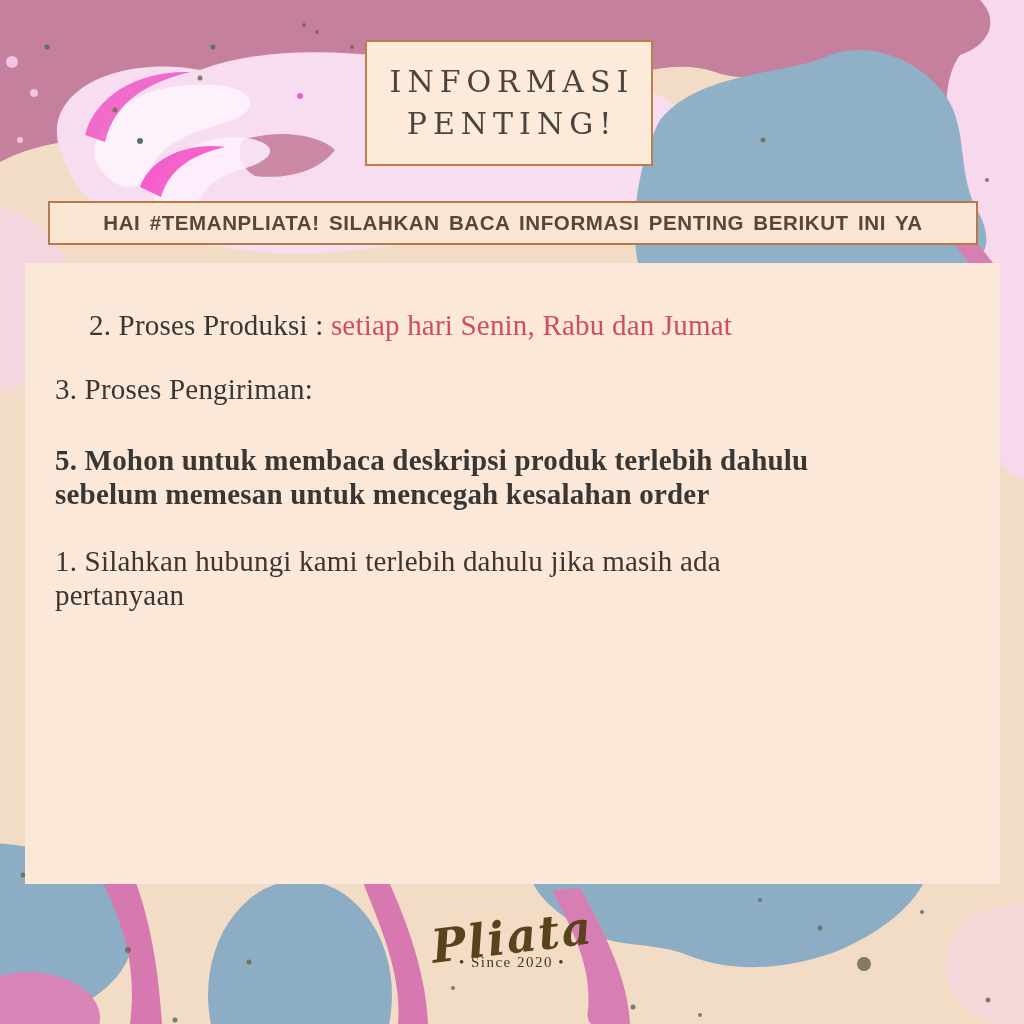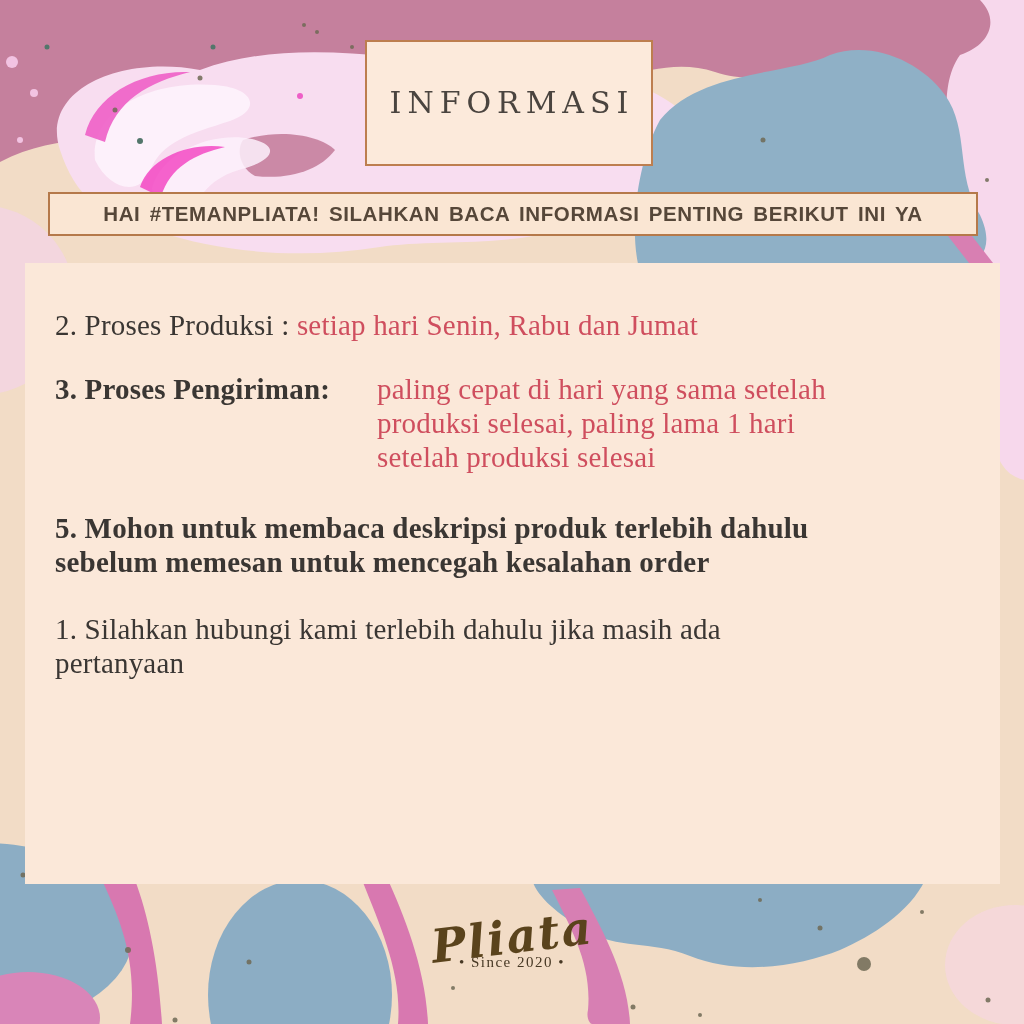--- a/index.html
+++ b/index.html
@@ -17,43 +17,43 @@
     text-align:center;
   }
   .title-line{
     font-family:"DejaVu Serif","Liberation Serif",serif;
     font-size:30px;line-height:42px;letter-spacing:6px;
     color:#4a443f;text-indent:6px;
   }
 
   
   .banner{
-    position:absolute;left:48px;top:192px;width:930px;height:44px;
+    position:absolute;left:48px;top:201px;width:930px;height:44px;
     background:#fae6d3;border:2px solid #b5794a;box-sizing:border-box;
     display:flex;align-items:center;justify-content:center;
   }
   .banner span{
     font-family:"Liberation Sans",sans-serif;font-weight:bold;
     font-size:20.5px;letter-spacing:.6px;word-spacing:3px;color:#564739;
     white-space:nowrap;
   }
 
   
   .panel{
     position:absolute;left:25px;top:263px;width:975px;height:621px;
     background:#fbe8d9;box-sizing:border-box;padding:19px 30px;
     color:#3a3633;font-size:29px;line-height:34px;letter-spacing:.2px;
   }
   .red{color:#cf4e5e;}
   .hl-sp{letter-spacing:1.2px;}
   .pre{white-space:pre-line;}
   .note{margin-left:42px;margin-top:10px;}
   .row-flex{display:flex;}
-  .row-flex .lead{white-space:nowrap;min-width:322px;font-weight:bold;}
-  .mt1{margin-top:26px;}
+  .row-flex .lead{white-space:nowrap;min-width:322px;}
+  .mt1{margin-top:26px;margin-left:34px;}
   .mt2{margin-top:30px;}
   .mt3{margin-top:30px;}
   .mt4{margin-top:37px;font-weight:bold;}
   .mt5{margin-top:33px;}
 
   
   .logo{position:absolute;top:914px;left:0;right:0;text-align:center;}
   .logo-script{
     display:inline-block;transform:rotate(-7deg);
     font-family:"DejaVu Serif","Liberation Serif",serif;
@@ -135,39 +135,37 @@
     </g>
     <g fill="#f2c3e2">
       <circle cx="12" cy="62" r="6"></circle>
         <circle cx="34" cy="93" r="4"></circle>
         <circle cx="20" cy="140" r="3"></circle>
     </g>
   </svg>
 
   <div class="title-box">
     <div class="title-line">INFORMASI</div>
+    <div class="title-line">PENTING!</div>
   </div>
 
   <div class="banner">
     <span>HAI #TEMANPLIATA! SILAHKAN BACA INFORMASI PENTING BERIKUT INI YA</span>
   </div>
 
   <div class="panel">
 
 
     <div class="mt1">
       <span>2. Proses Produksi :</span>
       <span class="red">setiap hari Senin, Rabu dan Jumat</span>
     </div>
 
     <div class="mt2 row-flex">
       <span class="lead">3. Proses Pengiriman:</span>
-      <span class="red pre">paling cepat di hari yang sama setelah
-produksi selesai, paling lama 1 hari
-setelah produksi selesai</span>
     </div>
 
 
     <div class="mt4 pre">5. Mohon untuk membaca deskripsi produk terlebih dahulu
 sebelum memesan untuk mencegah kesalahan order</div>
 
     <div class="mt5 pre">1. Silahkan hubungi kami terlebih dahulu jika masih ada
 pertanyaan</div>
 
   </div>

